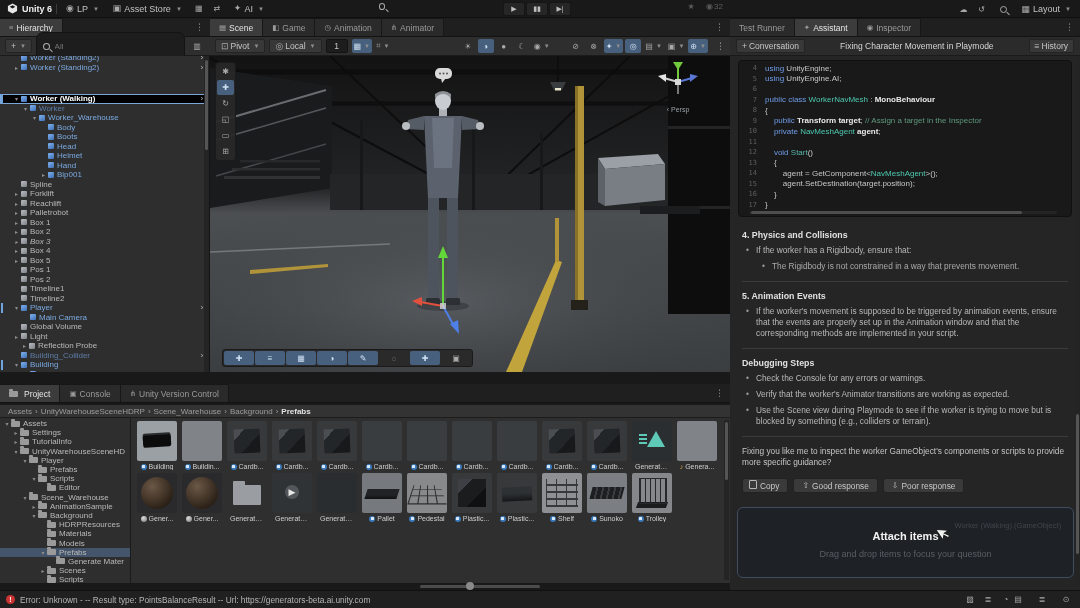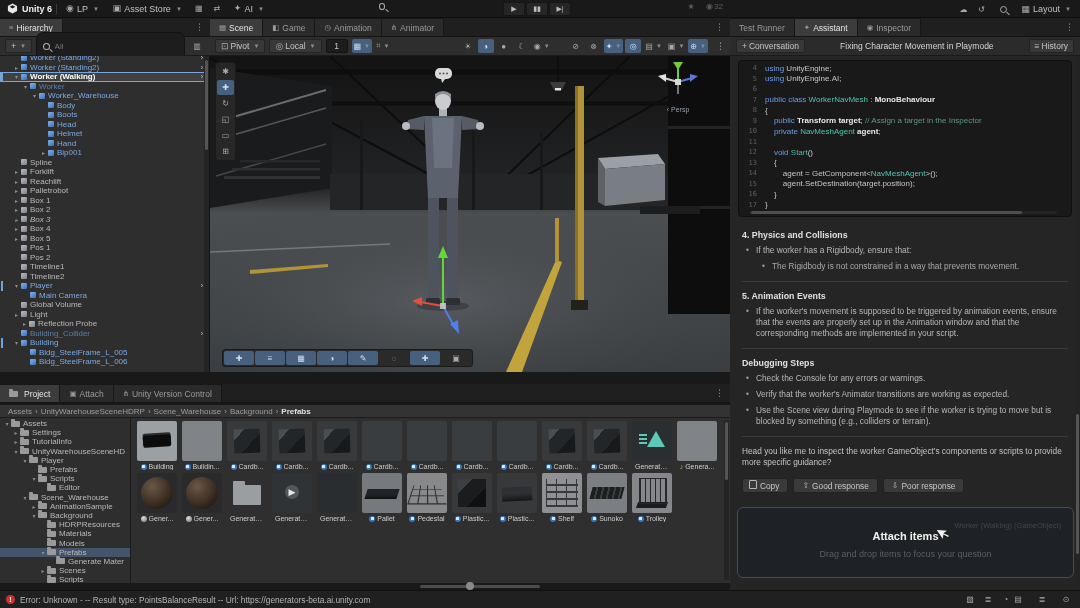--- a/index.html
+++ b/index.html
@@ -41,21 +41,21 @@
   #hier-tabs{left:0;top:18px;width:210px;}
   #hier-tools{left:0;top:37px;width:210px;}
   #hier-body{position:absolute;left:0;top:56px;width:210px;height:316px;background:#2e2e2e;overflow:hidden;border-right:1px solid #141414;}
   #hier-rows{margin-top:-3px;}
   .hrow{position:relative;display:flex;align-items:center;height:9.5px;font-size:8px;color:#b9b9b9;white-space:nowrap;}
   .hrow .arr{width:9px;font-size:6px;color:#8a8a8a;text-align:center;flex:0 0 9px;}
   .cube{width:6px;height:6px;border-radius:1px;margin-right:3px;flex:0 0 6px;background:linear-gradient(145deg,#b9bcc0,#7e8286);}
   .cube.blue{background:linear-gradient(145deg,#7fb2f0,#3f6fb4);}
   .hlab.blue{color:#7ba9e0;}
   .hlab.dimblue{color:#5d7ea8;}
-  .hrow.sel{background:#404040;box-shadow:inset 0 0 0 1px #7aa6d8;color:#fff;}
+  .hrow.sel{background:#000000;box-shadow:inset 0 0 0 1px #7aa6d8;color:#fff;margin-top:22px;}
   .hrow.sel .hlab{color:#fff;font-weight:bold;}
   .hrow .chev{position:absolute;right:6px;font-size:7px;color:#cfcfcf;}
   .hrow.bar::before{content:"";position:absolute;left:1px;top:0;width:2px;height:100%;background:#6fa3dd;}
   .vscroll{position:absolute;width:5px;background:#242424;}
   .vthumb{position:absolute;left:1px;width:3px;border-radius:2px;background:#555;}
 
   
   #scene-tabs{left:210px;top:18px;width:520px;}
   #scene-tools{left:210px;top:37px;width:520px;}
   #viewport{position:absolute;left:210px;top:56px;width:520px;height:316px;overflow:hidden;background:#222;}
@@ -788,21 +788,21 @@
         <div class="bul l2"><span>The Rigidbody is not constrained in a way that prevents movement.</span></div>
         <div class="sep"></div>
         <div class="sec-h">5. Animation Events</div>
         <div class="bul l1"><span>If the worker's movement is supposed to be triggered by animation events, ensure that the events are properly set up in the Animation window and that the corresponding methods are implemented in your script.</span></div>
         <div class="sep"></div>
         <div class="sec-h">Debugging Steps</div>
         <div class="bul l1"><span>Check the Console for any errors or warnings.</span></div>
         <div class="bul l1"><span>Verify that the worker's Animator transitions are working as expected.</span></div>
         <div class="bul l1"><span>Use the Scene view during Playmode to see if the worker is trying to move but is blocked by something (e.g., colliders or terrain).</span></div>
         <div class="sep"></div>
-        <div id="closing">Head you like me to inspect the worker GameObject's components or scripts to provide more specific guidance?</div>
+        <div id="closing">Fixing you like me to inspect the worker GameObject's components or scripts to provide more specific guidance?</div>
         <div id="actions">
           <span class="abtn">
             <span class="ic-copy"></span>
             <span>Copy</span>
           </span>
           <span class="abtn">
             <span class="ai">⇧</span>
             <span>Good response</span>
           </span>
           <span class="abtn">
@@ -838,21 +838,21 @@
       </span>
     </div>
 
   <div class="tabbar" id="proj-tabs">
       <div class="tab active">
         <span class="folder-ic"></span>
         <span>Project</span>
       </div>
       <div class="tab">
         <span class="tabic">▣</span>
-        <span>Attach</span>
+        <span>Console</span>
       </div>
       <div class="tab">
         <span class="tabic">⋔</span>
         <span>Unity Version Control</span>
       </div>
       <div class="tab-extra">
         <span>⋮</span>
       </div>
     </div>
   <div id="proj-tools">

